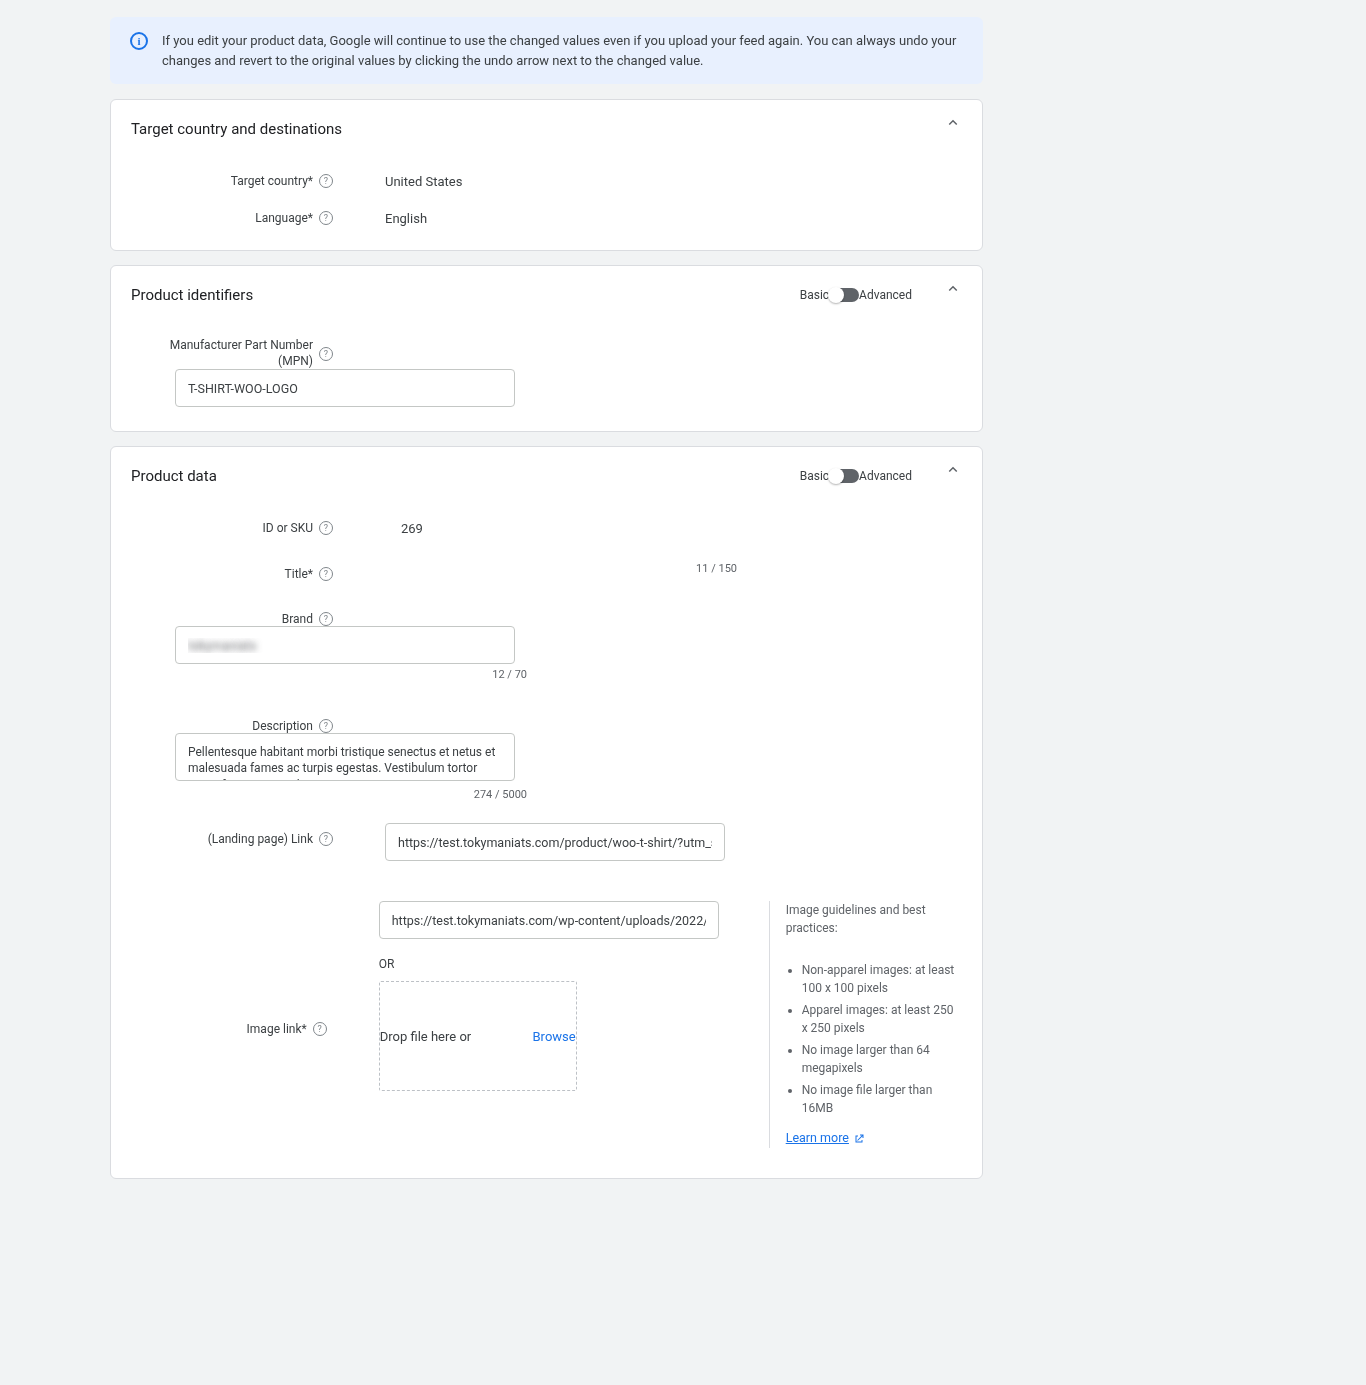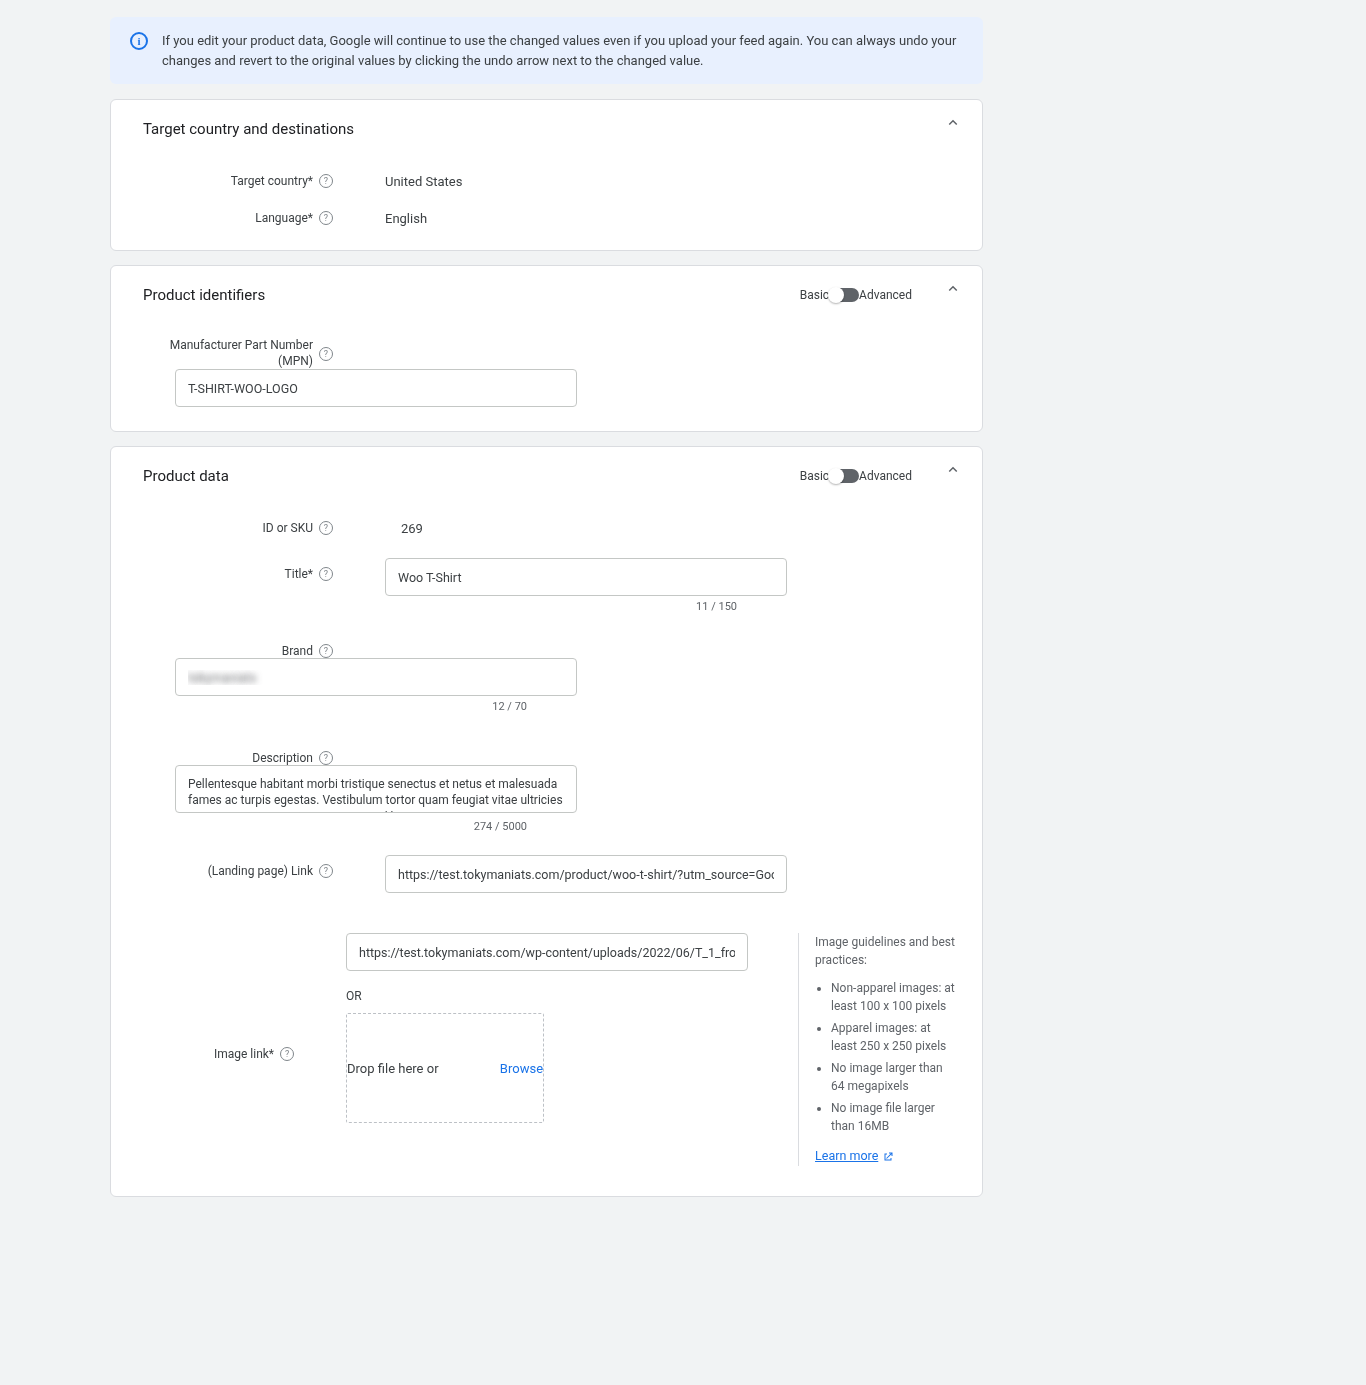--- a/index.html
+++ b/index.html
@@ -46,21 +46,21 @@
   }
   .card {
     margin: 0 110px 14px 110px;
     background: #fff;
     border: 1px solid #dadce0;
     border-radius: 6px;
     padding: 0 0 24px 0;
     position: relative;
   }
   .card-header {
-    padding: 20px 24px 8px 32px;
+    padding: 20px 24px 8px 20px;
     display: flex;
     align-items: center;
     justify-content: space-between;
   }
   .card-title {
     font-size: 15px;
     color: #202124;
     font-weight: 400;
   }
   .chevron {
@@ -131,21 +131,21 @@
     flex: 0 0 auto;
     padding-left: 40px;
     font-size: 13px;
     color: #3c4043;
   }
   .field-col {
     padding-left: 40px;
     flex: 0 0 auto;
   }
   input.txt, textarea.txt {
-    width: 402px;
+    width: 340px;
     border: 1px solid #c4c7c5;
     border-radius: 4px;
     font-size: 12.5px;
     font-family: inherit;
     color: #3c4043;
     padding: 10px 12px;
     background: #fff;
   }
   input.txt { height: 38px; }
   textarea.txt {
@@ -187,21 +187,21 @@
   }
   .guidelines {
     border-left: 1px solid #dadce0;
     margin-left: 50px;
     padding-left: 16px;
     width: 195px;
     font-size: 12px;
     color: #5f6368;
     line-height: 1.5;
   }
-  .guidelines-title { margin-bottom: 10px; }
+  .guidelines-title { margin-bottom: 24px; }
   .guidelines ul { padding-left: 16px; margin-bottom: 12px; }
   .guidelines li { margin-bottom: 4px; }
   .learn-more {
     color: #1a73e8;
     text-decoration: underline;
     font-size: 12.5px;
     display: inline-flex;
     align-items: center;
     gap: 4px;
   }
@@ -294,21 +294,20 @@
       </div>
       <div class="val" style="padding-left:56px;">269</div>
     </div>
 
     <div class="row">
       <div class="lbl">
         <span>Title*</span>
         <span class="help-icon">?</span>
       </div>
       <div class="field-col">
-        <input class="txt" value="Woo T-Shirt" style="">
         <div class="counter">11 / 150</div>
       </div>
     </div>
 
     <div class="row row-tight">
       <div class="lbl">
         <span>Brand</span>
         <span class="help-icon">?</span>
       </div>
       <div class="field-col">

